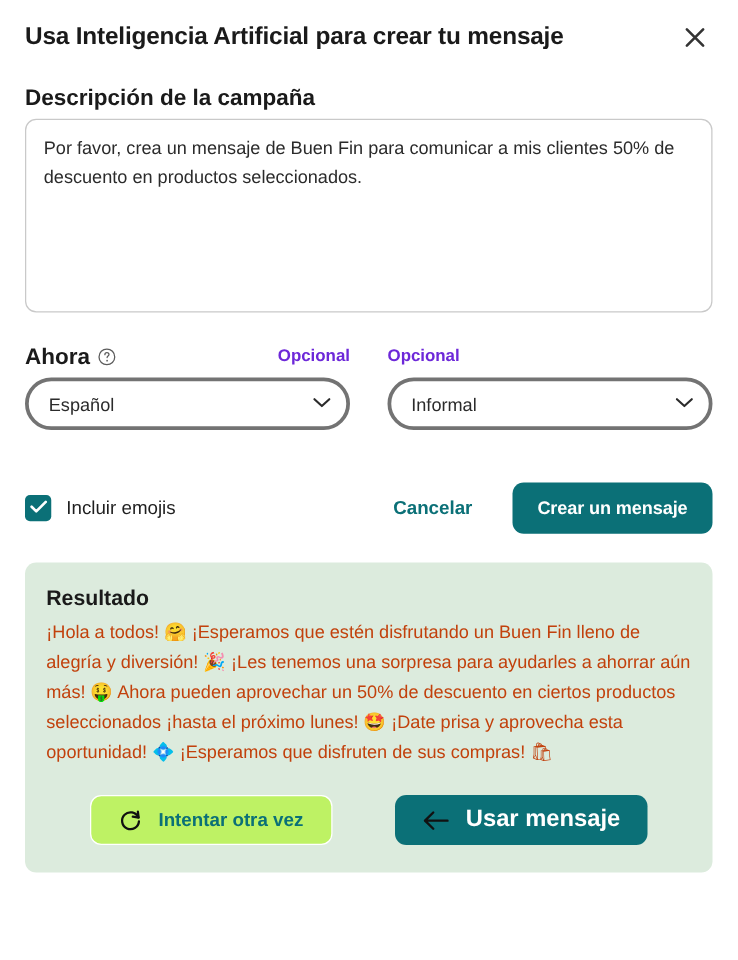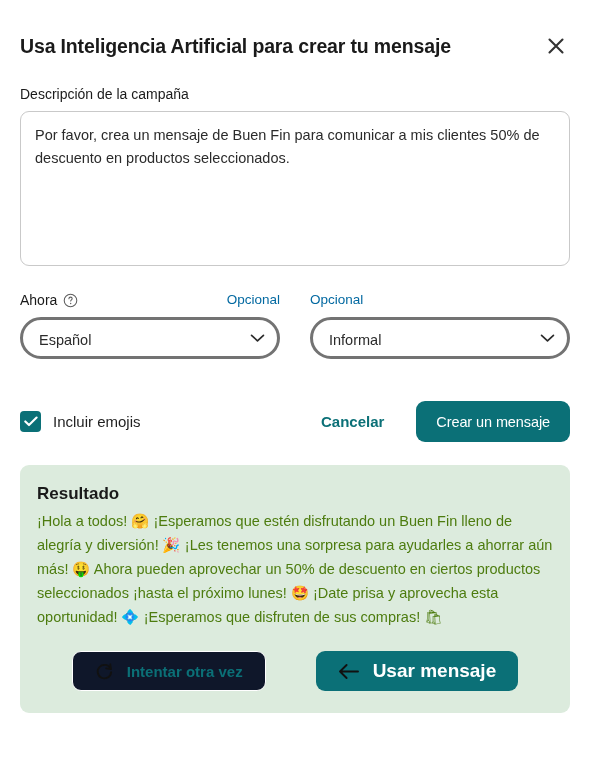--- a/index.html
+++ b/index.html
@@ -19,23 +19,23 @@
     width: 590px;
     height: 768px;
     background: #ffffff;
     padding: 0 20px;
     position: relative;
   }
 
   
   .modal-header {
     display: flex;
-    align-items: flex-end;
+    align-items: flex-start;
     justify-content: space-between;
-    padding-top: 31px;
+    padding-top: 15px;
     padding-bottom: 4px;
   }
   .modal-title {
     font-size: 19.5px;
     font-weight: 700;
     letter-spacing: -0.15px;
     color: #1a1a1a;
     line-height: 28px;
     margin: 0;
   }
@@ -60,29 +60,29 @@
     justify-content: space-between;
     margin-top: 21px;
     margin-bottom: 8px;
   }
   .field-label-left {
     display: flex;
     align-items: center;
     gap: 6px;
   }
   .field-label {
-    font-size: 14px;
-    font-weight: 400;
+    font-size: 18px;
+    font-weight: 700;
     color: #1a1a1a;
     line-height: 18px;
   }
   .optional-tag {
     font-size: 13.5px;
-    color: #0369a1;
-    font-weight: 400;
+    color: #6d28d9;
+    font-weight: 700;
     line-height: 18px;
   }
   .help-icon {
     display: inline-flex;
     align-items: center;
     justify-content: center;
     cursor: pointer;
   }
 
   .textarea-box {
@@ -176,21 +176,21 @@
     font-weight: 700;
     cursor: pointer;
     padding: 8px 10px;
   }
   .primary-btn {
     border: none;
     background: #0b7077;
     color: #ffffff;
     font-family: "Liberation Sans", sans-serif;
     font-size: 14.5px;
-    font-weight: 400;
+    font-weight: 700;
     border-radius: 9px;
     padding: 0 20px;
     height: 41px;
     cursor: pointer;
     letter-spacing: -0.1px;
   }
 
   
   .result-panel {
     margin-top: 23px;
@@ -201,35 +201,35 @@
   .result-title {
     font-size: 17px;
     font-weight: 700;
     color: #1a1a1a;
     margin: 0 0 3px 0;
     line-height: 25px;
   }
   .result-text {
     font-size: 14.5px;
     line-height: 24px;
-    color: #4d7c0f;
+    color: #c2410c;
     margin: 0;
   }
   .result-buttons {
     display: flex;
     align-items: center;
     justify-content: center;
     gap: 50px;
     margin-top: 22px;
   }
   .ghost-btn {
     display: inline-flex;
     align-items: center;
     gap: 13px;
-    background: #0f172a;
+    background: #bef264;
     border: 1px solid #ffffff;
     border-radius: 9px;
     height: 40px;
     padding: 0 22px;
     color: #0b7077;
     font-family: "Liberation Sans", sans-serif;
     font-size: 15px;
     font-weight: 700;
     cursor: pointer;
   }

